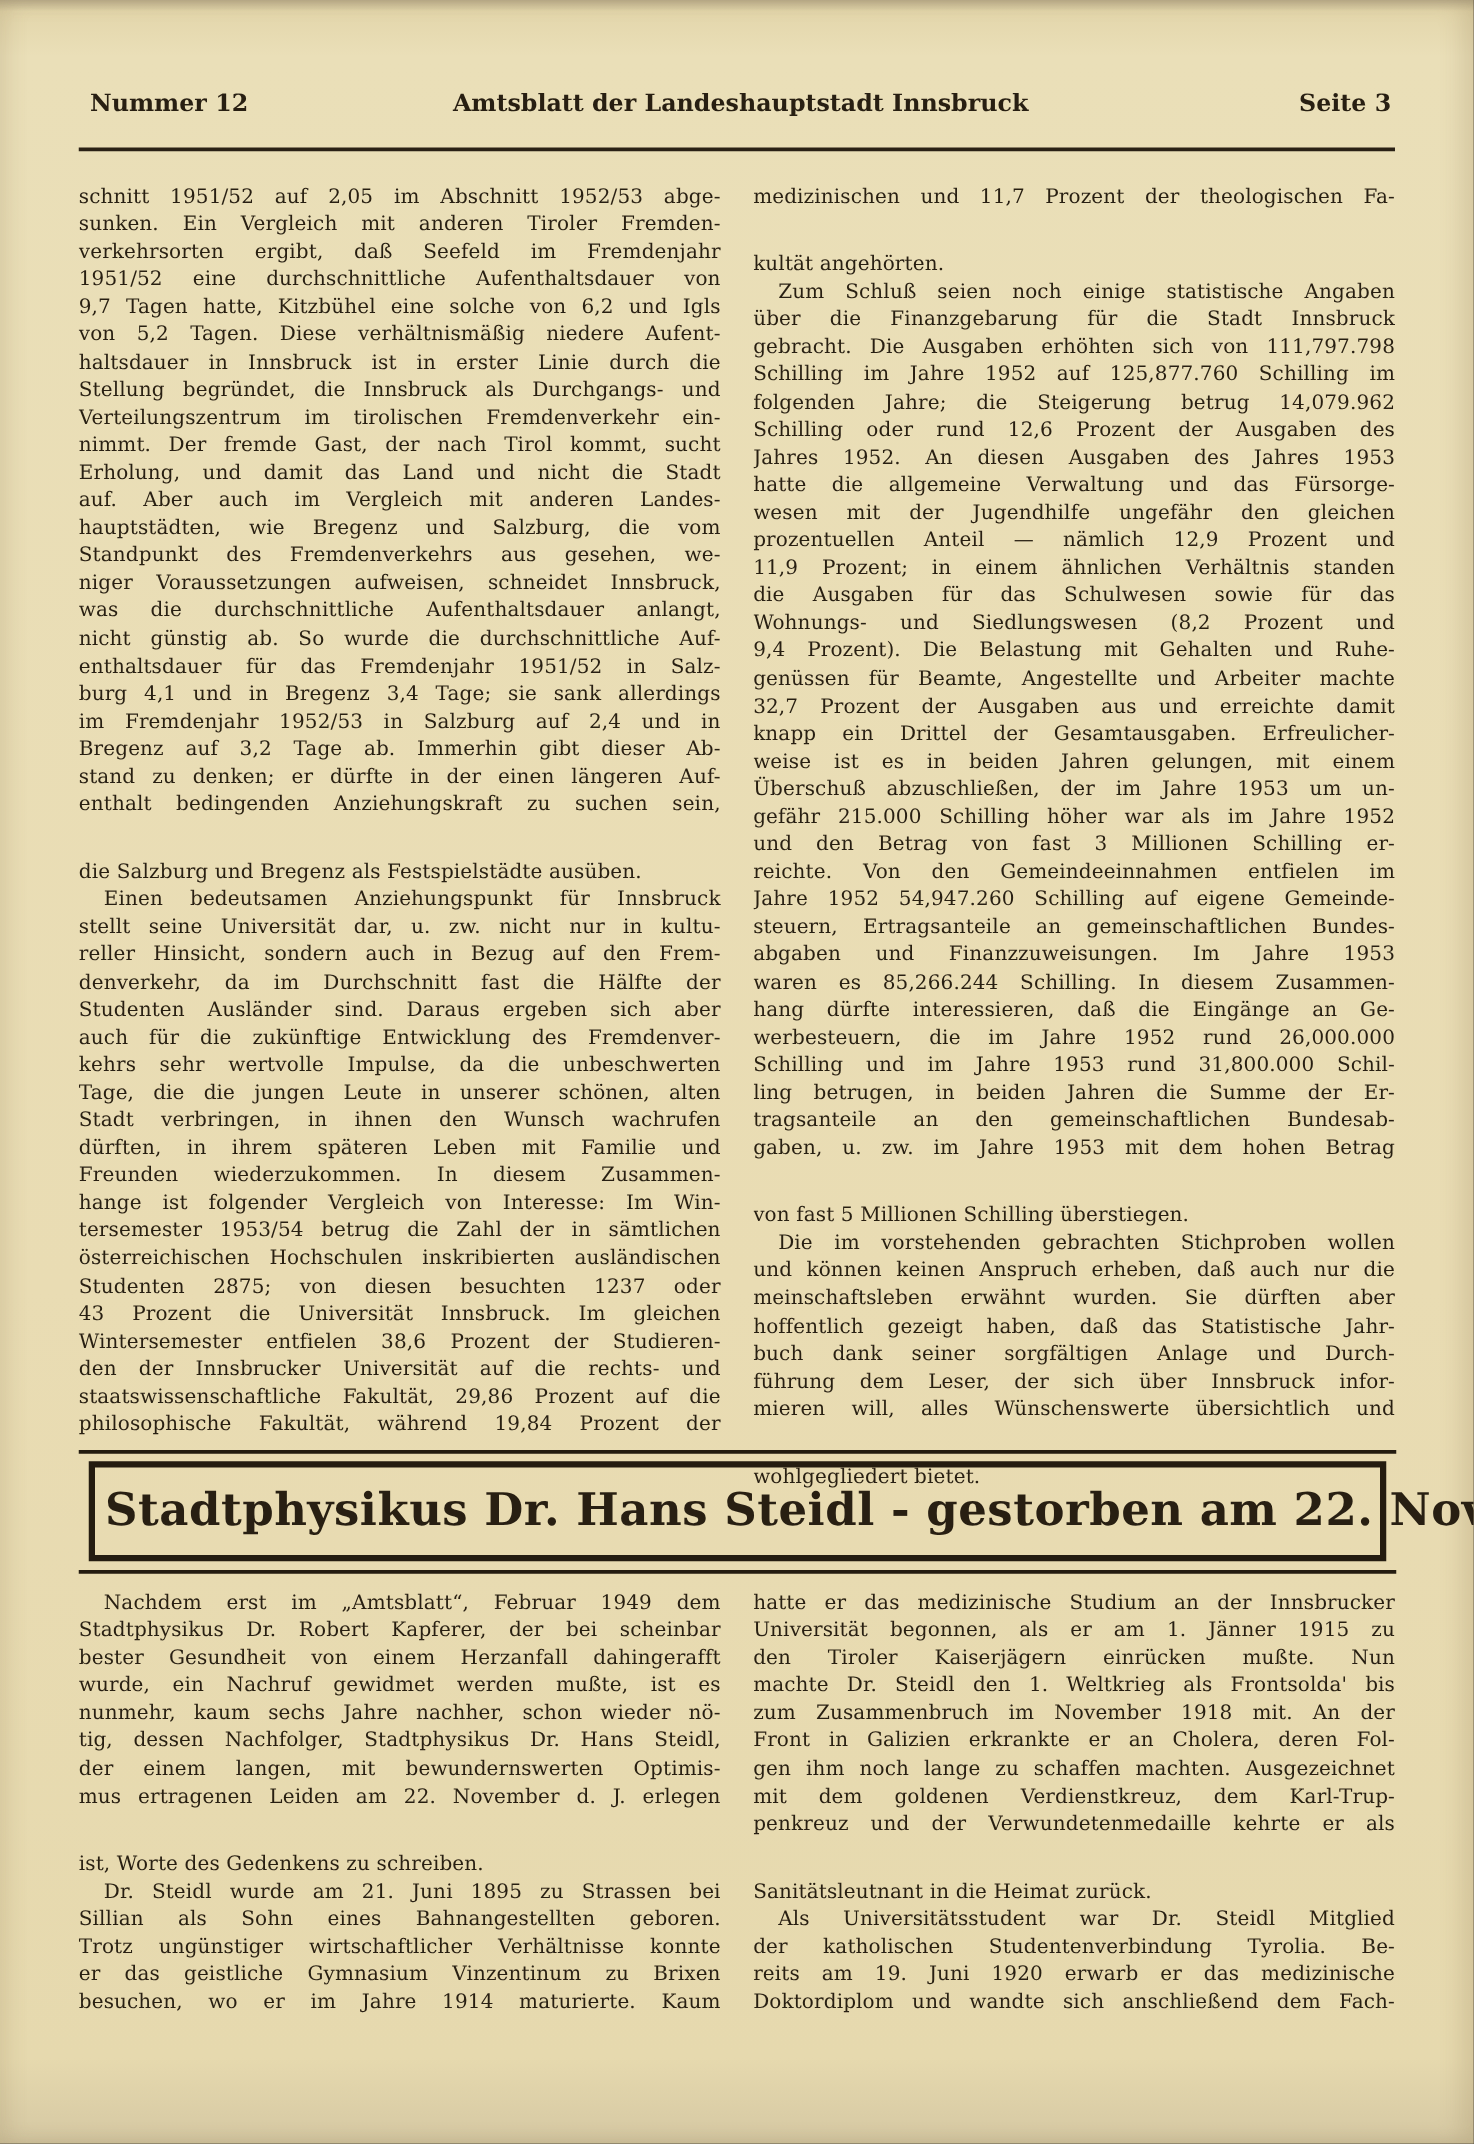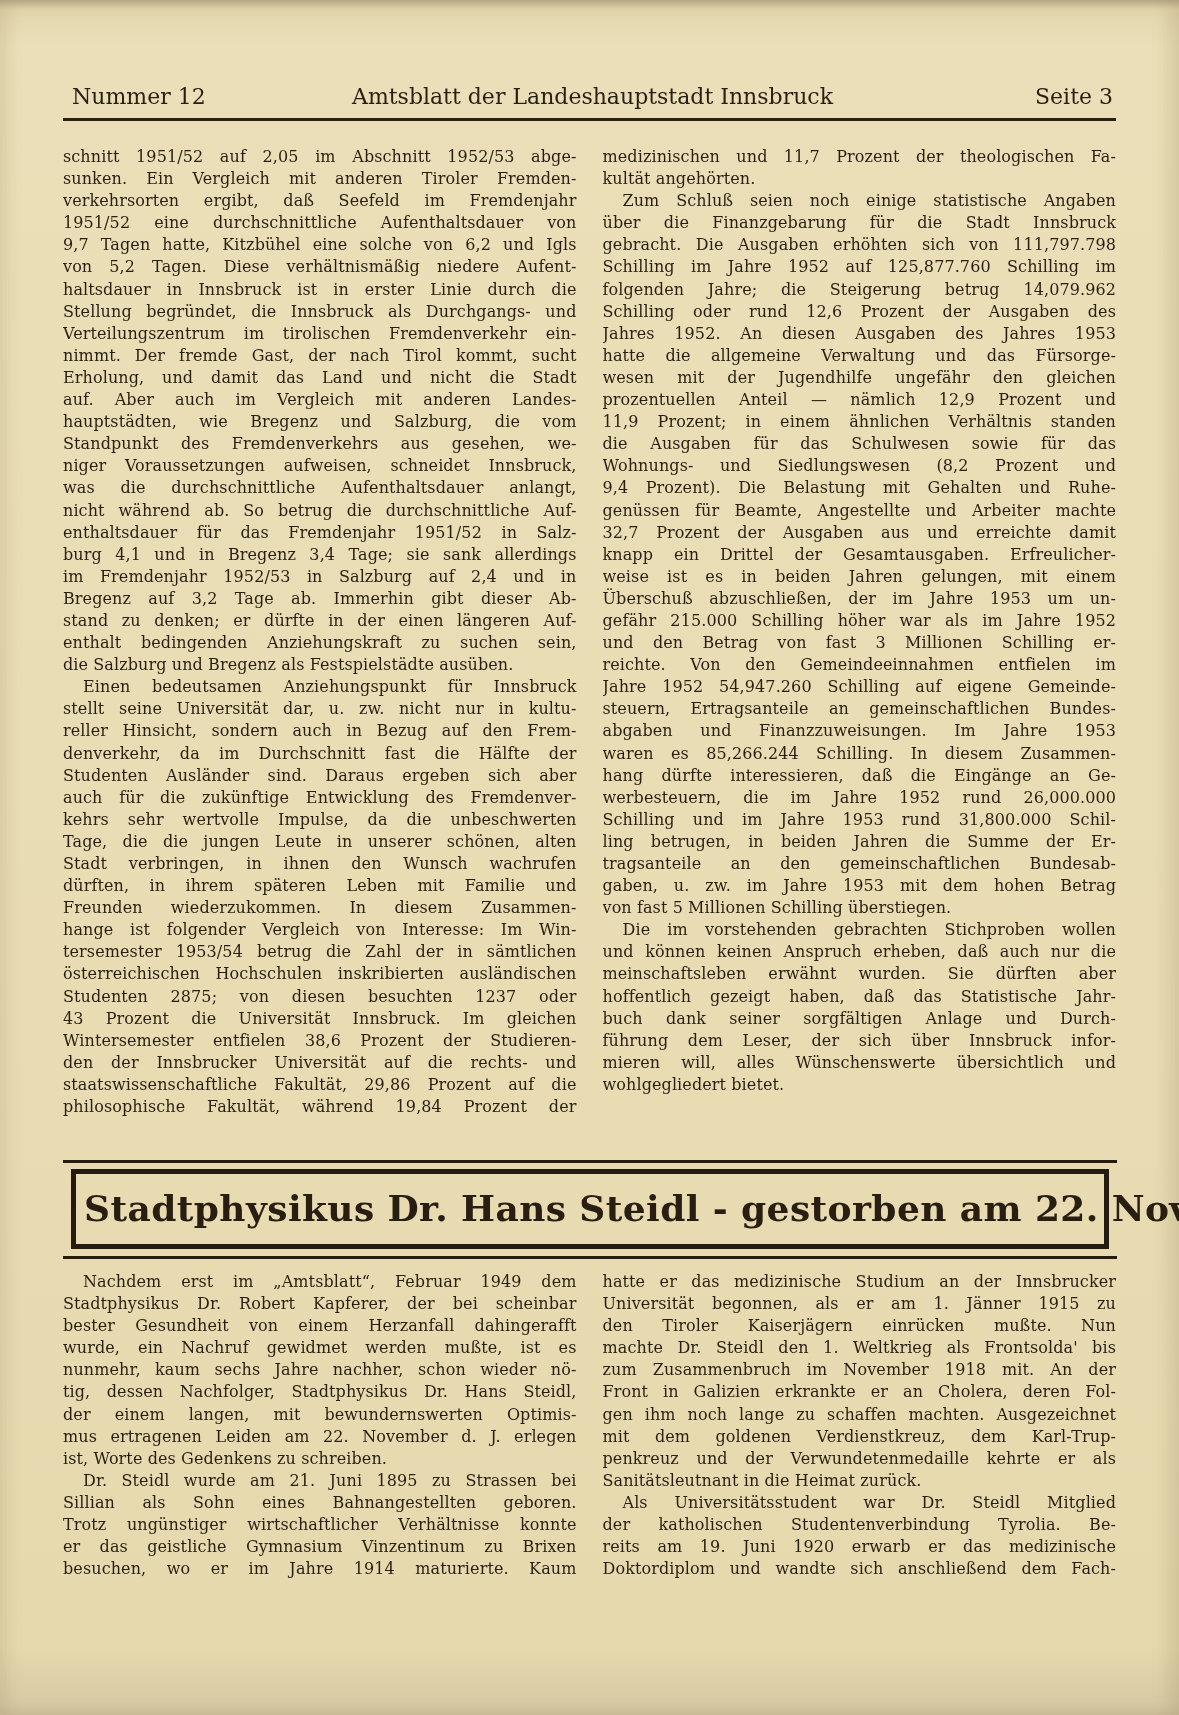--- a/index.html
+++ b/index.html
@@ -9,39 +9,39 @@
     margin:0 auto;
     overflow:hidden;
     color:#281f12;
     font-family:"DejaVu Serif","Liberation Serif",serif;
     background:linear-gradient(180deg,#bfb290 0px,#e3d6ab 9px,#ead e0 0) ,#e8dbb1;
     background:linear-gradient(180deg,#bfb290 0px,#e3d6ab 9px,#eadfb8 45px,#e9dcb3 60%,#e6d9ae 96%,#d5c8a3 100%);
     box-shadow:inset -10px 0 18px rgba(120,100,60,.18), inset 10px 0 14px rgba(120,100,60,.10);
   }
   
   .hdr{
-    position:absolute;top:84px;left:72px;right:66px;height:26px;
-    font-size:22px;font-weight:normal;
+    position:absolute;top:72px;left:72px;right:66px;height:26px;
+    font-size:19px;font-weight:bold;
   }
   .hdr .issue{position:absolute;left:0;top:0;}
   .hdr .title{position:absolute;left:0;right:0;text-align:center;top:0;}
   .hdr .pageno{position:absolute;right:0;top:0;}
   .hdr-rule{position:absolute;top:118px;left:63px;width:1053px;height:3px;background:#2a2115;}
   
   .cols{position:absolute;left:63px;width:1053px;display:flex;gap:26px;}
   .cols.upper{top:146px;}
   .cols.lower{top:1271px;}
   .tcol{flex:1 1 0;min-width:0;}
   .tline{
     font-size:16px;line-height:22.1px;height:22.1px;overflow:hidden;
     text-align:justify;text-align-last:justify;
     -moz-text-align-last:justify;
     letter-spacing:.1px;
   }
-  .tline.end{text-align-last:left;-moz-text-align-last:left;}
+  .tline.end{text-align-last:left;margin-top:32px;-moz-text-align-last:left;}
   .tline.ind{text-indent:20px;}
   .tline.split{display:flex;justify-content:space-between;text-align-last:auto;flex-direction:column;}
   .tline b{font-weight:normal;}
   
   .obit-box{position:absolute;top:1160px;left:63px;width:1054px;}
   .obit-outer{border-top:3px solid #241c10;border-bottom:3px solid #241c10;padding:6px 2px 7px;}
   .obit-inner{border:5px solid #241c10;margin:0 6px;text-align:center;padding:13px 8px 15px;}
   .obit-headline{font-size:36px;font-weight:bold;letter-spacing:.4px;white-space:nowrap;}
 </style>
 </head>
@@ -67,21 +67,21 @@
         <div class="tline">haltsdauer in Innsbruck ist in erster Linie durch die</div>
         <div class="tline">Stellung begründet, die Innsbruck als Durchgangs- und</div>
         <div class="tline">Verteilungszentrum im tirolischen Fremdenverkehr ein-</div>
         <div class="tline">nimmt. Der fremde Gast, der nach Tirol kommt, sucht</div>
         <div class="tline">Erholung, und damit das Land und nicht die Stadt</div>
         <div class="tline">auf. Aber auch im Vergleich mit anderen Landes-</div>
         <div class="tline">hauptstädten, wie Bregenz und Salzburg, die vom</div>
         <div class="tline">Standpunkt des Fremdenverkehrs aus gesehen, we-</div>
         <div class="tline">niger Voraussetzungen aufweisen, schneidet Innsbruck,</div>
         <div class="tline">was die durchschnittliche Aufenthaltsdauer anlangt,</div>
-        <div class="tline">nicht während ab. So betrug die durchschnittliche Auf-</div>
+        <div class="tline">nicht günstig ab. So wurde die durchschnittliche Auf-</div>
         <div class="tline">enthaltsdauer für das Fremdenjahr 1951/52 in Salz-</div>
         <div class="tline">burg 4,1 und in Bregenz 3,4 Tage; sie sank allerdings</div>
         <div class="tline">im Fremdenjahr 1952/53 in Salzburg auf 2,4 und in</div>
         <div class="tline">Bregenz auf 3,2 Tage ab. Immerhin gibt dieser Ab-</div>
         <div class="tline">stand zu denken; er dürfte in der einen längeren Auf-</div>
         <div class="tline">enthalt bedingenden Anziehungskraft zu suchen sein,</div>
         <div class="tline end">die Salzburg und Bregenz als Festspielstädte ausüben.</div>
         <div class="tline ind">Einen bedeutsamen Anziehungspunkt für Innsbruck</div>
         <div class="tline">stellt seine Universität dar, u. zw. nicht nur in kultu-</div>
         <div class="tline">reller Hinsicht, sondern auch in Bezug auf den Frem-</div>

